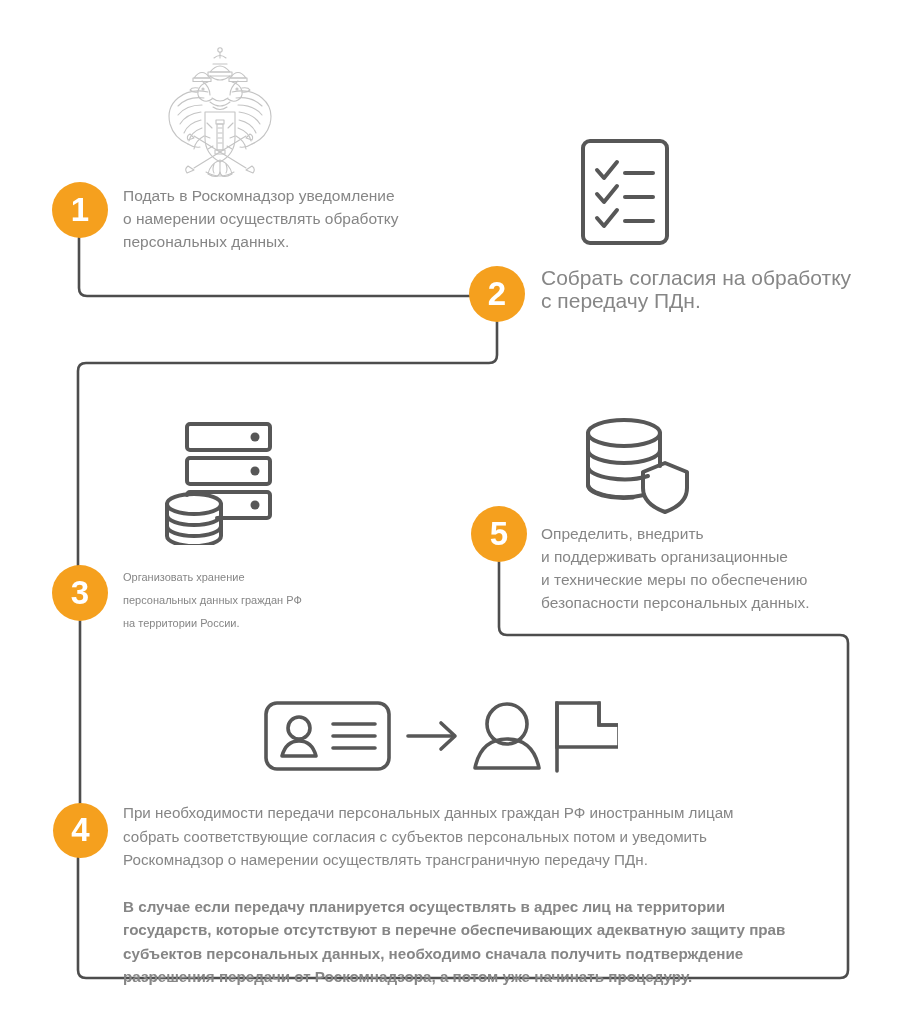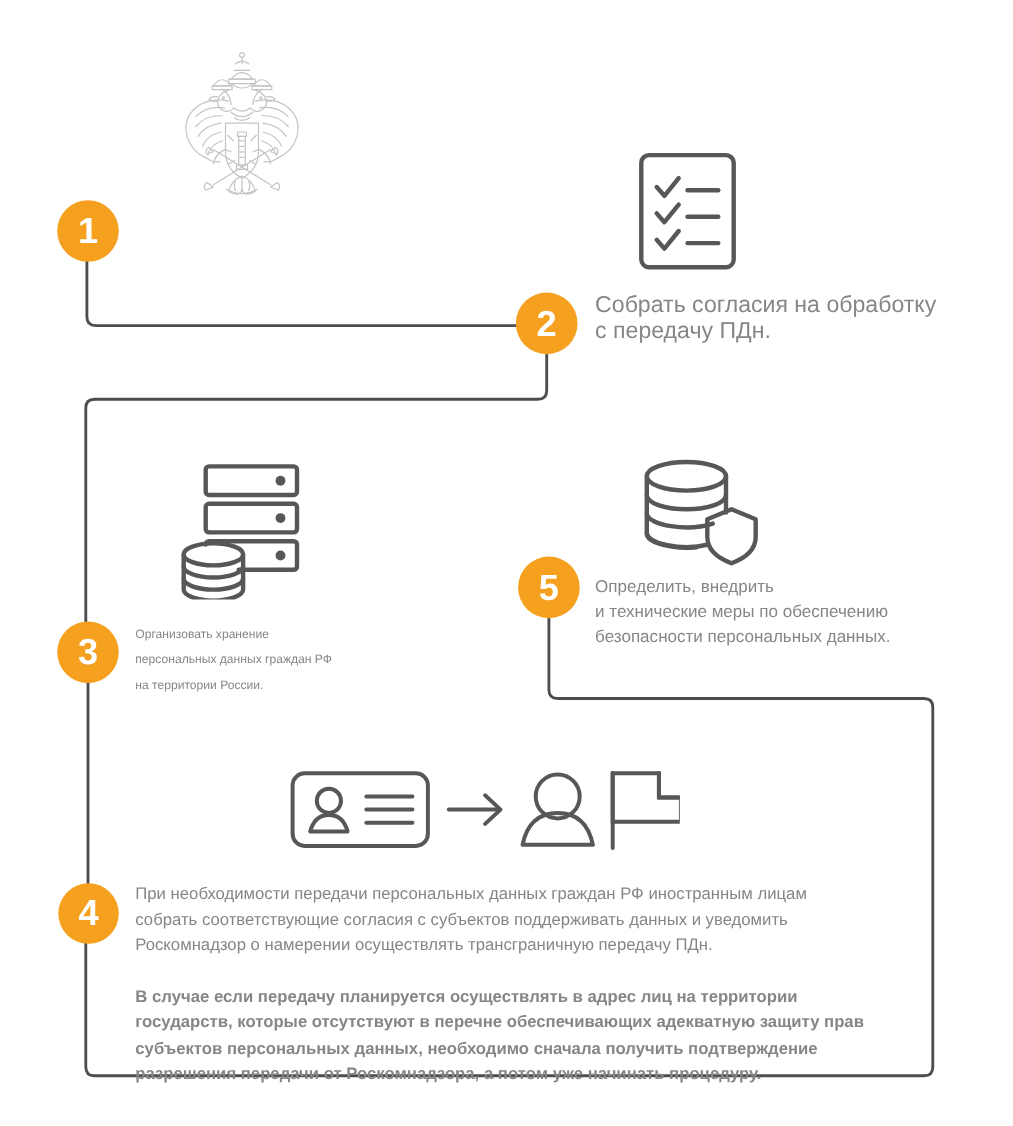--- a/index.html
+++ b/index.html
@@ -242,42 +242,48 @@
   <div class="step-circle c-3">
     <span>3</span>
   </div>
   <div class="step-circle c-4">
     <span>4</span>
   </div>
   <div class="step-circle c-5">
     <span>5</span>
   </div>
 
+  <div class="step-text t-1">
+    <p>Подать в Роскомнадзор уведомление</p>
+    <p>о намерении осуществлять обработку</p>
+    <p>персональных данных.</p>
+  </div>
 
   <div class="step-text t-2">
     <p>Собрать согласия на обработку</p>
     <p>с передачу ПДн.</p>
   </div>
 
   <div class="step-text t-3">
     <p>Организовать хранение</p>
     <p>персональных данных граждан РФ</p>
     <p>на территории России.</p>
   </div>
 
   <div class="step-text t-5">
     <p>Определить, внедрить</p>
+    <p>и поддерживать организационные</p>
     <p>и технические меры по обеспечению</p>
     <p>безопасности персональных данных.</p>
   </div>
 
   <div class="step-text t-4">
     <div class="para-1">
       <p>При необходимости передачи персональных данных граждан РФ иностранным лицам</p>
-      <p>собрать соответствующие согласия с субъектов поддерживать данных и уведомить</p>
+      <p>собрать соответствующие согласия с субъектов персональных потом и уведомить</p>
       <p>Роскомнадзор о намерении осуществлять трансграничную передачу ПДн.</p>
     </div>
     <div class="para-2">
       <p>В случае если передачу планируется осуществлять в адрес лиц на территории</p>
       <p>государств, которые отсутствуют в перечне обеспечивающих адекватную защиту прав</p>
       <p>субъектов персональных данных, необходимо сначала получить подтверждение</p>
       <p>разрешения передачи от Роскомнадзора, а потом уже начинать процедуру.</p>
     </div>
   </div>
 

